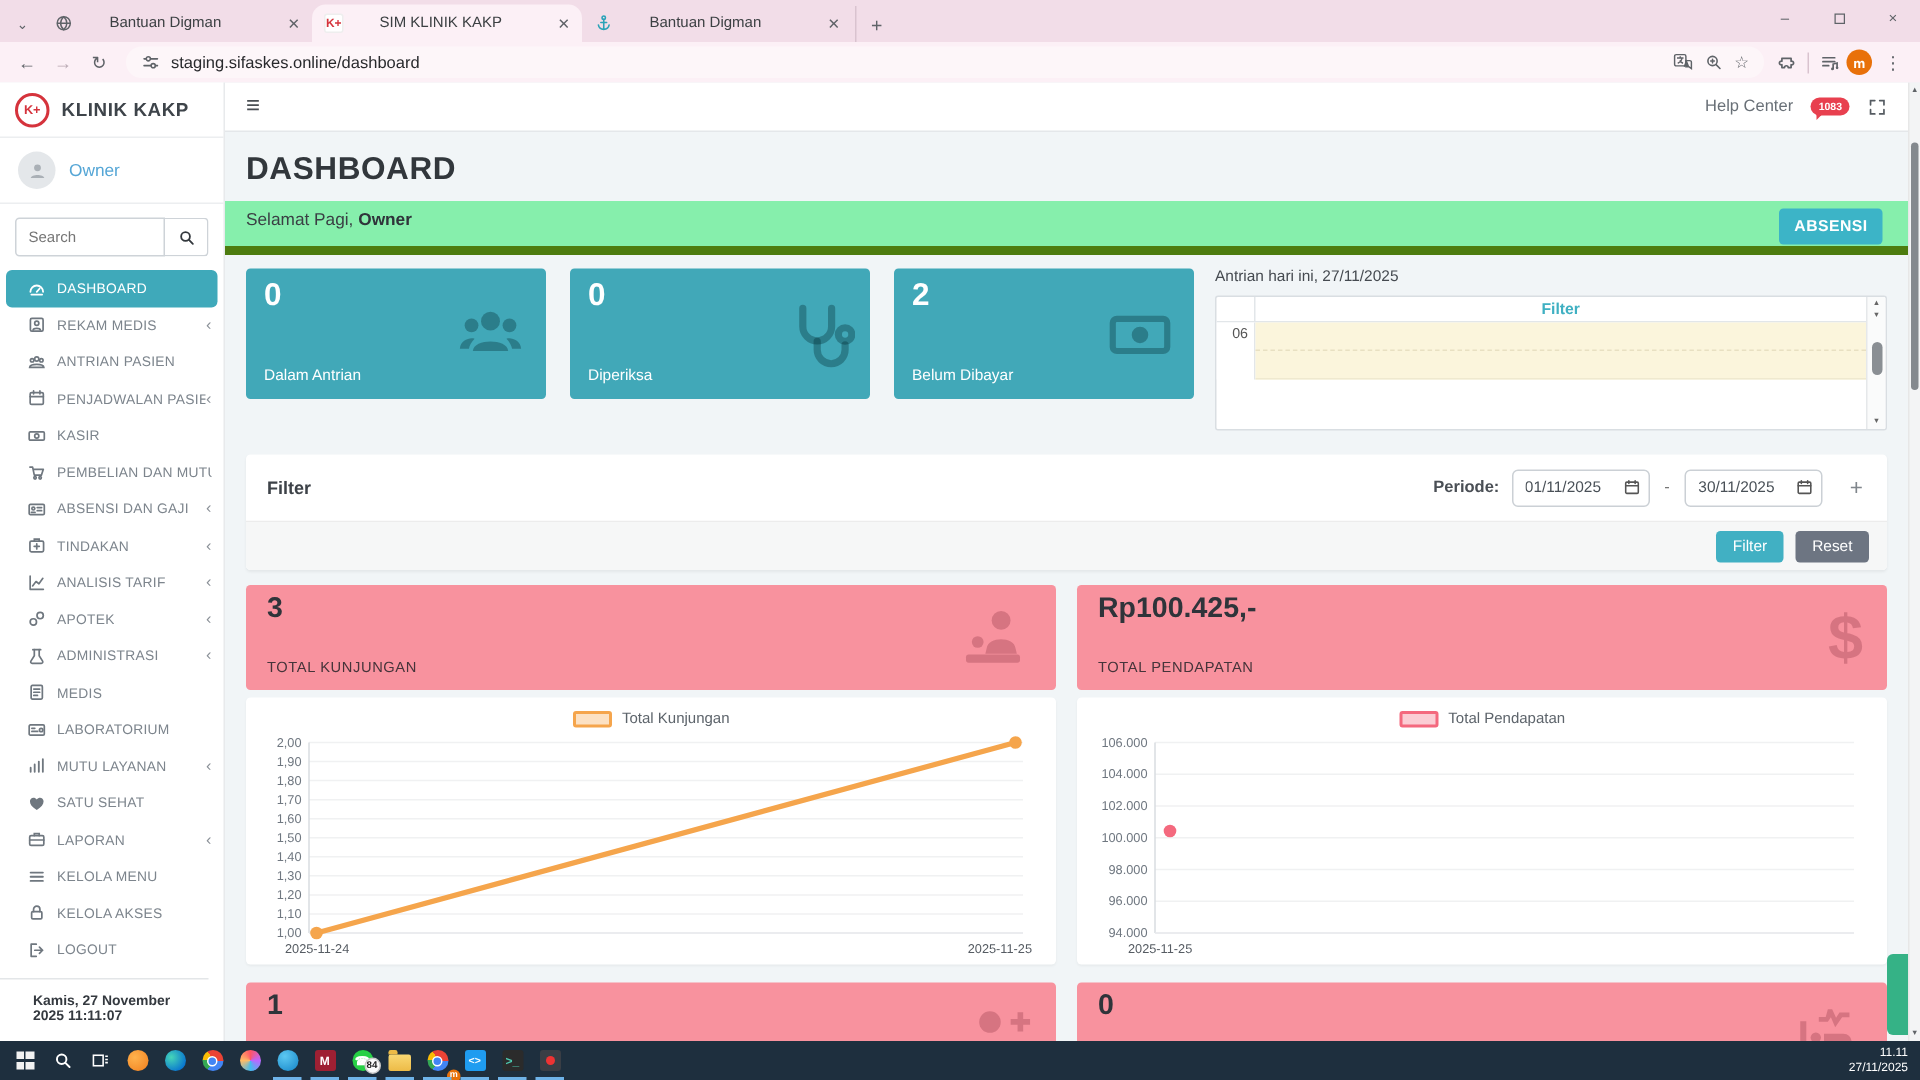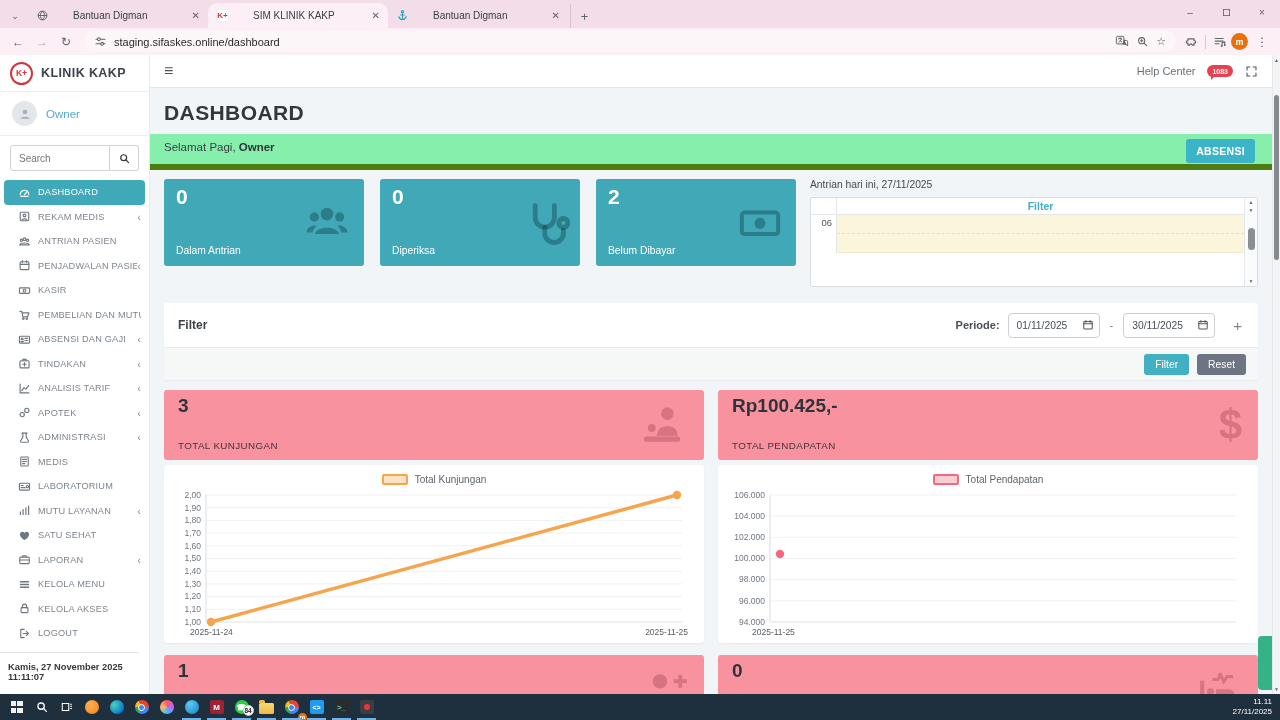--- a/index.html
+++ b/index.html
@@ -38,21 +38,21 @@
 .searchrow{display:flex;padding:9px 10px 6px}
 .sinput{flex:1;height:26px;border:1px solid #ced3d8;border-radius:3px 0 0 3px;font-size:10px;padding:0 8px;outline:none;color:#555;font-family:inherit;min-width:0;background:#fff}
 .sbtn{width:29px;height:26px;border:1px solid #ced3d8;border-left:none;border-radius:0 3px 3px 0;background:#fff;display:flex;align-items:center;justify-content:center;color:#33383d}
 .menu{margin-top:3px}
 .mi{height:24.5px;display:flex;align-items:center;padding:0 8px 0 18px;color:#7d858d;cursor:pointer}
 .mi .mic{width:13px;height:13px;flex:none;margin-right:7px;color:#6f777f}
 .mlabel{font-size:9.2px;letter-spacing:.2px;white-space:nowrap;overflow:hidden}
 .chev{margin-left:auto;font-size:11px;color:#8a9097}
 .mi.active{background:#3fa9ba;color:#fff;border-radius:4px;margin:0 4px;padding-left:14px}
 .mi.active .mic{color:#fff}
-.sfoot{position:absolute;bottom:0;left:0;right:10px;border-top:1px solid #e3e6e8;padding:9px 8px 12px;font-size:9.3px;font-weight:bold;color:#34393f}
+.sfoot{position:absolute;bottom:0;left:0;right:10px;border-top:1px solid #e3e6e8;padding:9px 22px 12px;font-size:9.3px;font-weight:bold;color:#34393f}
 
 .content{flex:1;position:relative;overflow:hidden}
 .topbar{height:33px;background:#fff;border-bottom:1px solid #e4e7ea;display:flex;align-items:center;padding:0 14px;margin-right:8px}
 .burger{font-size:16px;color:#4a4f54}
 .tb-right{margin-left:auto;display:flex;align-items:center;gap:12px}
 .helpc{font-size:11px;color:#697077}
 .badge{background:#e8404f;color:#fff;font-size:7px;font-weight:bold;padding:2.5px 5px;border-radius:8px;position:relative}
 .badge::after{content:'';position:absolute;left:4px;bottom:-3px;border:3px solid transparent;border-top-color:#e8404f;border-left-color:#e8404f}
 .expand{color:#555b61}
 .scrollwrap{position:absolute;top:33px;left:0;right:8px;bottom:0;padding:0 14px;overflow:hidden}

